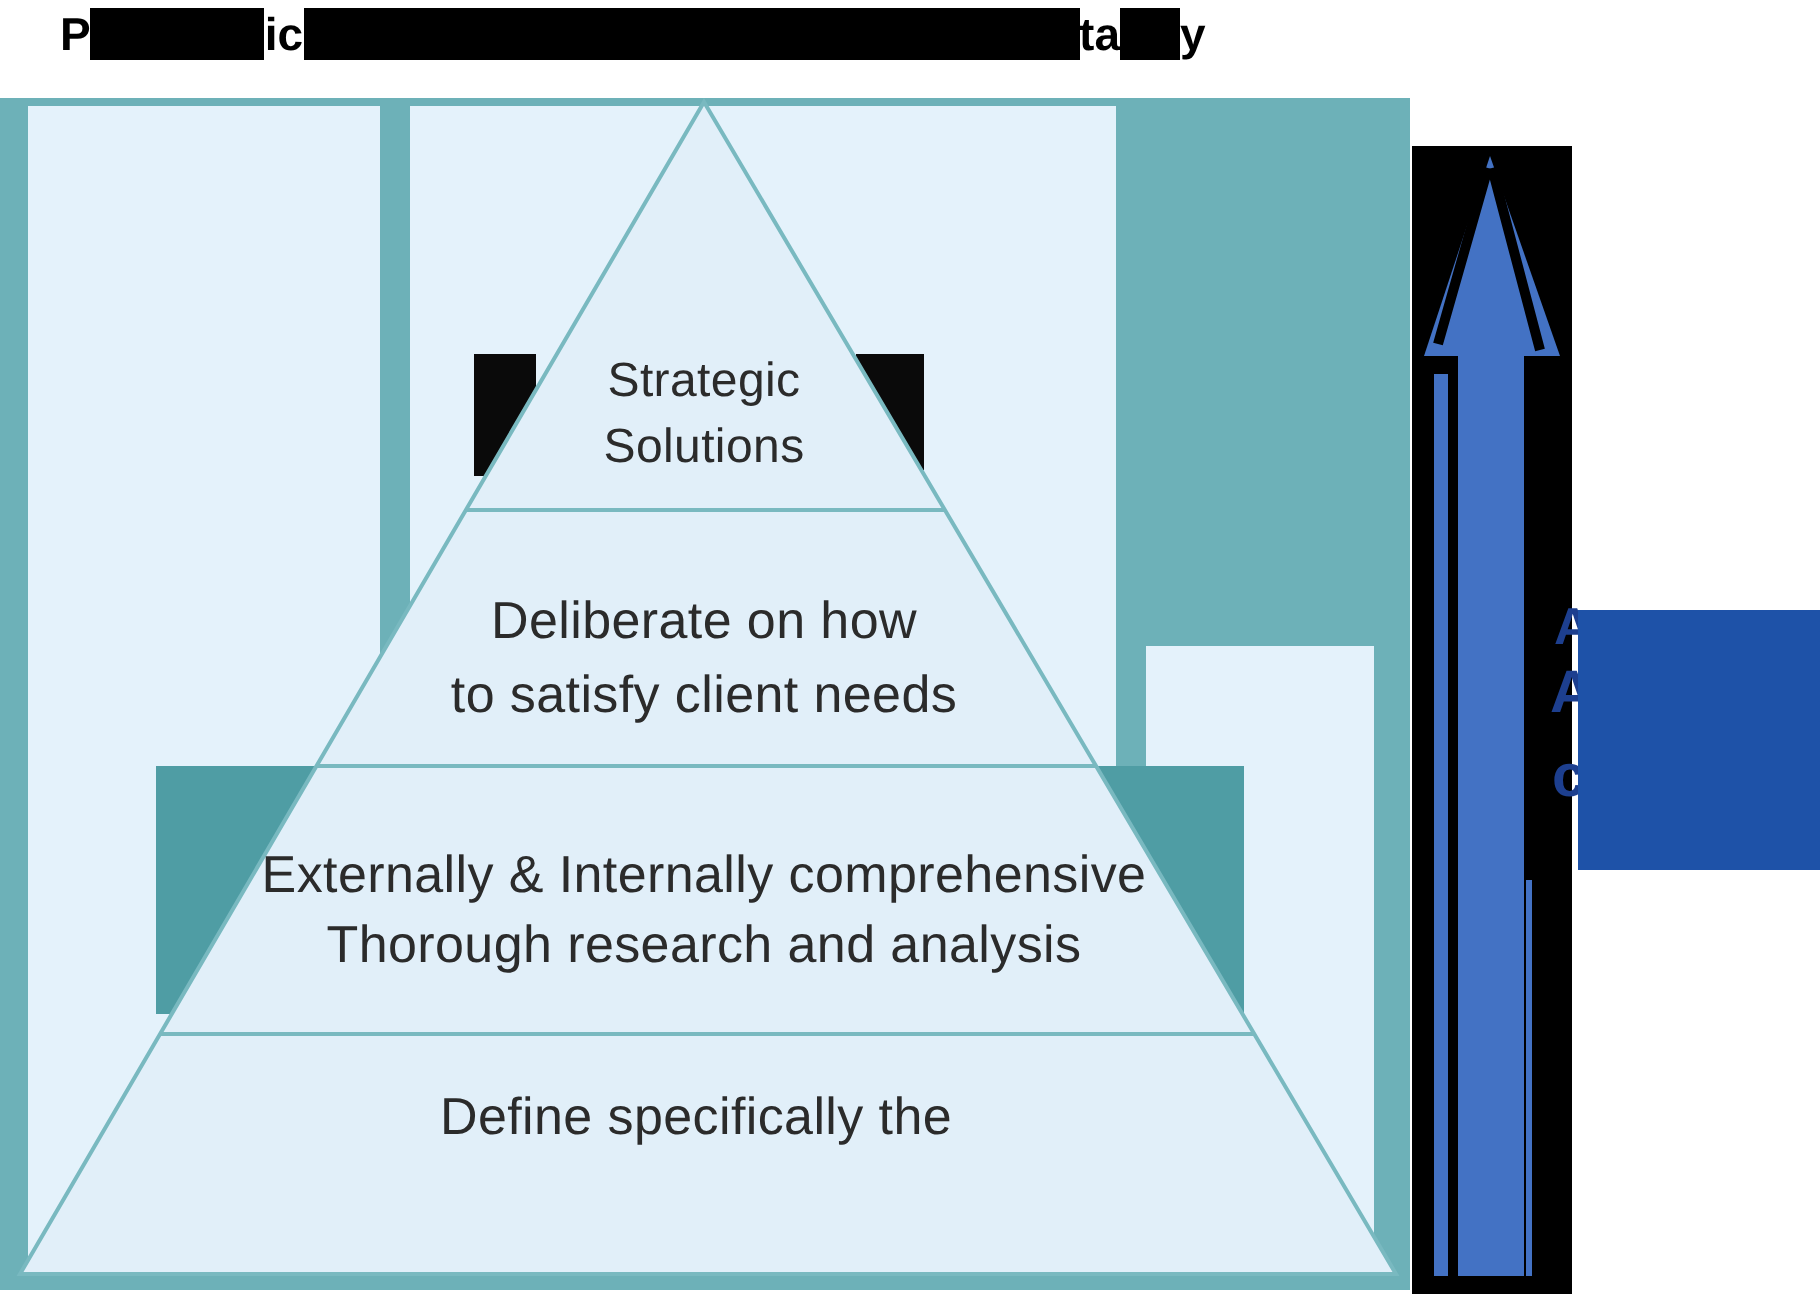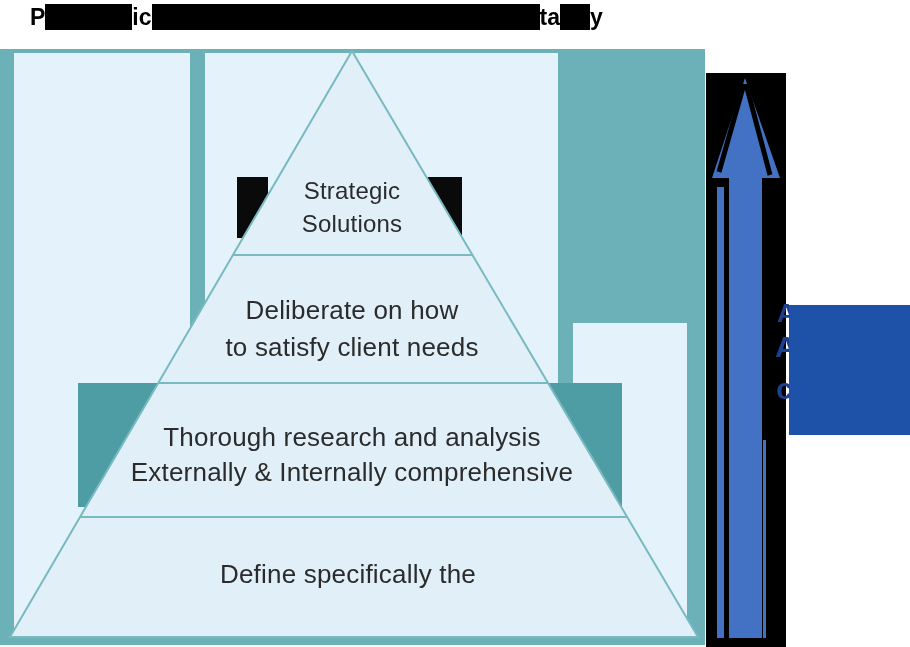--- a/index.html
+++ b/index.html
@@ -26,21 +26,21 @@
   #redaction-box-right{left:428px;top:177px;width:34px;height:58px;}
 
   
   #diagram-svg{left:0;top:0;width:910px;height:647px;z-index:6;pointer-events:none;}
 
   
   .level-text{z-index:7;text-align:center;color:#2b2b2b;letter-spacing:.2px;}
   #level-1-text{left:202px;top:174px;width:300px;font-size:24px;line-height:33px;}
   #level-2-text{left:172px;top:292px;width:360px;font-size:26px;line-height:37px;}
   #level-3-text{left:92px;top:420px;width:520px;font-size:26px;line-height:35px;}
-  #level-4-text{left:68px;top:538px;width:560px;font-size:26px;line-height:40px;margin-top:16px;}
+  #level-4-text{left:68px;top:538px;width:560px;font-size:26px;line-height:40px;}
 
   
   #arrow-column{left:706px;top:73px;width:80px;height:574px;background:#000;z-index:5;}
   #cover-rect{left:789px;top:305px;width:121px;height:130px;background:#1e52a8;z-index:8;}
   .cover-frag{position:absolute;color:#1d3f8f;font-weight:700;z-index:7;}
   #cover-frag-0{left:777px;top:298px;font-size:26px;}
   #cover-frag-1{left:775px;top:330px;font-size:30px;}
   #cover-frag-2{left:776px;top:372px;font-size:30px;}
 </style>
 </head>
@@ -82,22 +82,22 @@
 
   <div id="level-1-text" class="abs level-text">
     <div>Strategic</div>
     <div>Solutions</div>
   </div>
   <div id="level-2-text" class="abs level-text">
     <div>Deliberate on how</div>
     <div>to satisfy client needs</div>
   </div>
   <div id="level-3-text" class="abs level-text">
+    <div>Externally &amp; Internally comprehensive</div>
     <div>Thorough research and analysis</div>
-    <div>Externally &amp; Internally comprehensive</div>
   </div>
   <div id="level-4-text" class="abs level-text">
     <div>Define specifically the</div>
   </div>
 
   <div id="arrow-column" class="abs"></div>
   <span id="cover-frag-0" class="cover-frag">A</span>
   <span id="cover-frag-1" class="cover-frag">A</span>
   <span id="cover-frag-2" class="cover-frag">c</span>
   <div id="cover-rect" class="abs"></div>

